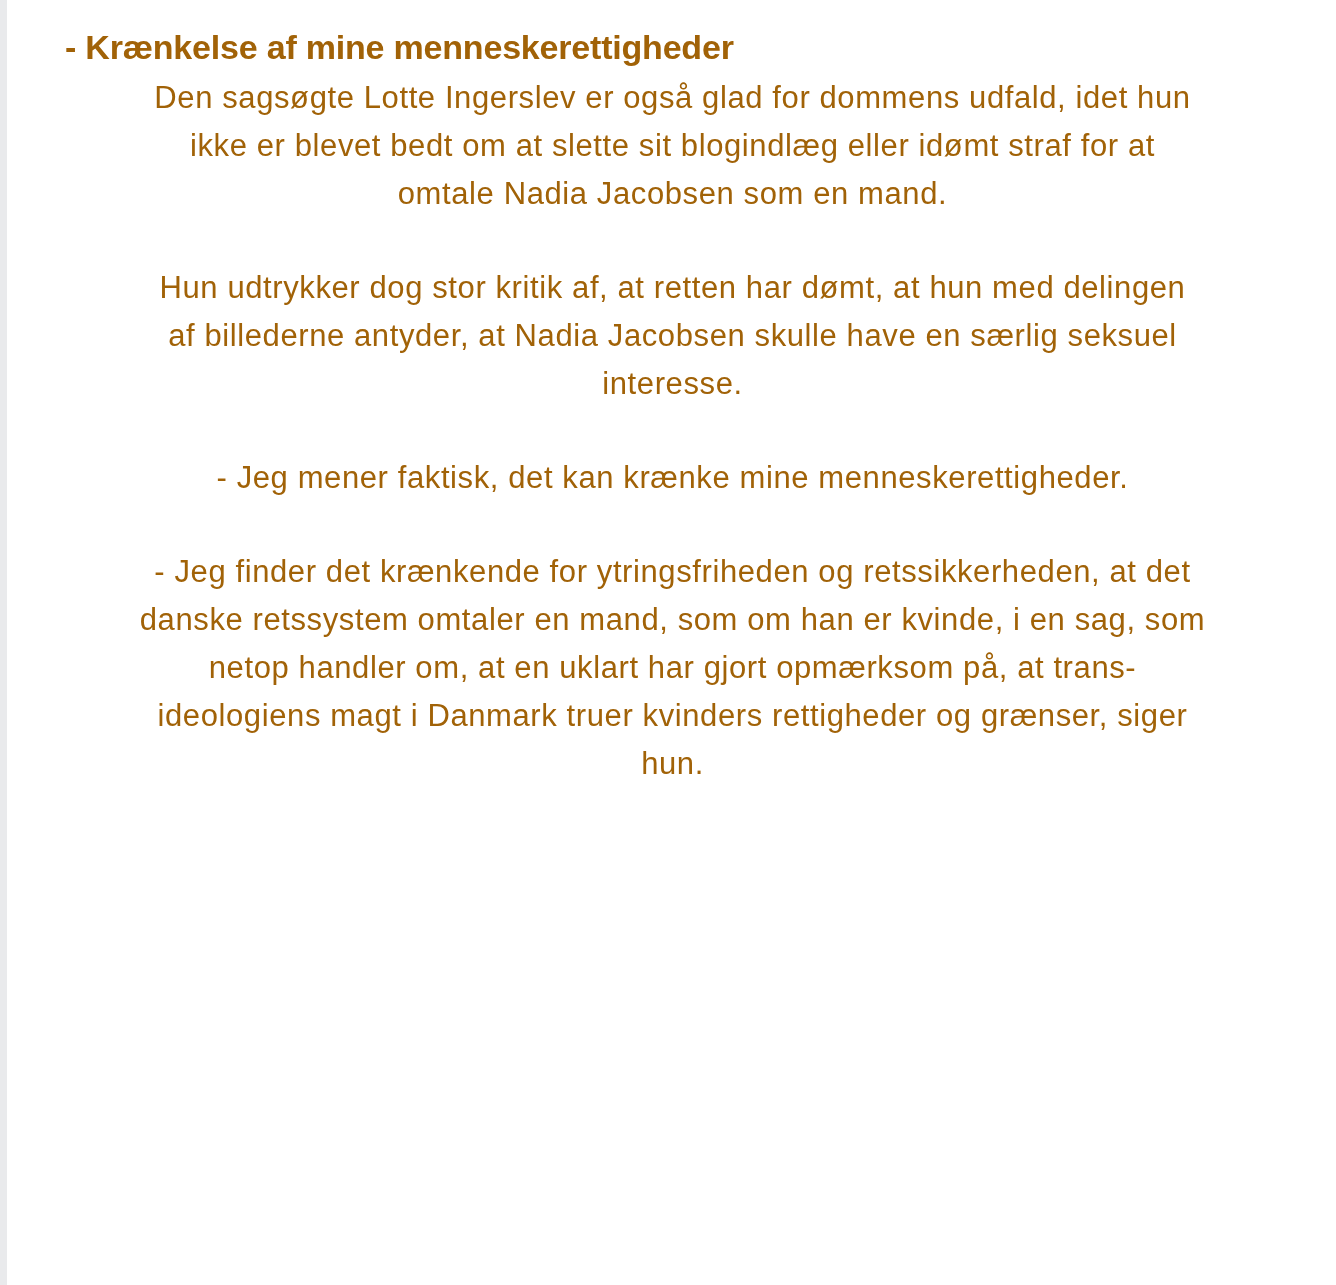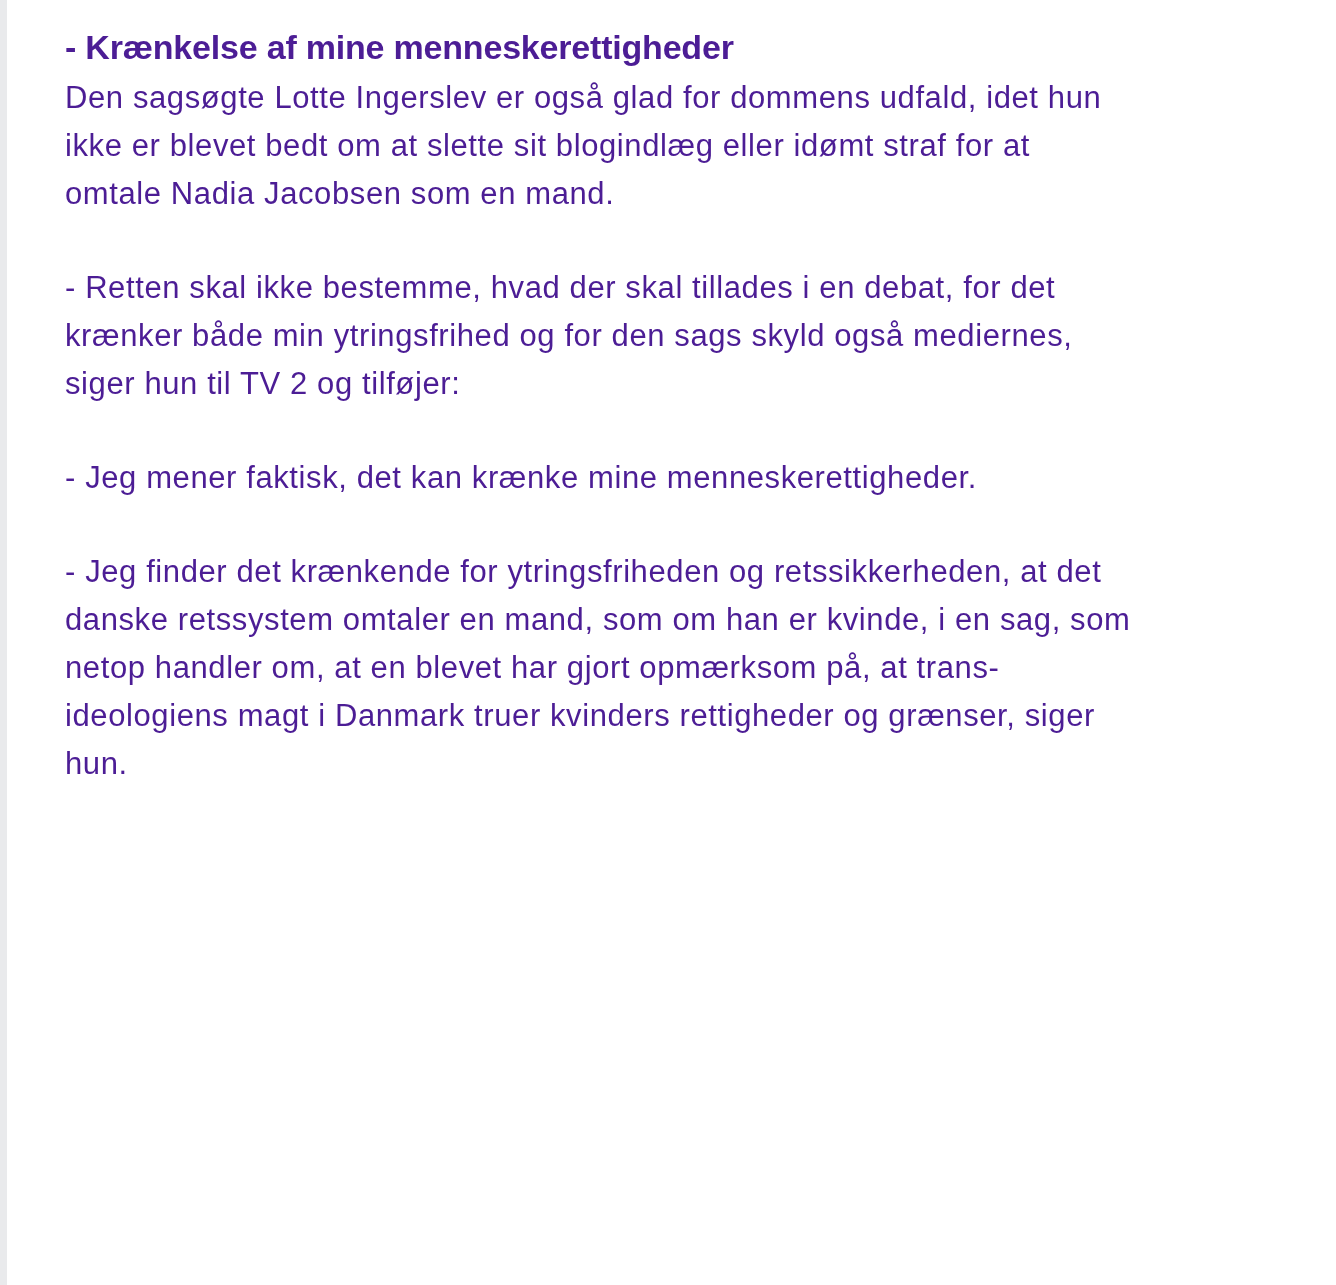--- a/index.html
+++ b/index.html
@@ -37,43 +37,44 @@
     letter-spacing: -0.2px;
     margin: 0 0 4px 0;
   }
   p.article-paragraph {
     font-size: 31px;
     line-height: 48px;
     font-weight: 400;
     letter-spacing: 0.6px;
     margin: 0 0 46px 0;
     white-space: pre-line;
+    text-align: center;
   }
 </style>
 </head>
 <body style="background: rgb(255, 255, 255);">
 
 <div class="left-edge-strip" style="background: rgb(233, 234, 236);"></div>
 
-<main class="article" style="color: #4c1d95;">
+<main class="article" style="color: #a16207;">
 
   <h1 class="article-heading">- Krænkelse af mine menneskerettigheder</h1>
 
   <p class="article-paragraph">Den sagsøgte Lotte Ingerslev er også glad for dommens udfald, idet hun
 ikke er blevet bedt om at slette sit blogindlæg eller idømt straf for at
 omtale Nadia Jacobsen som en mand.</p>
 
+  <p class="article-paragraph">Hun udtrykker dog stor kritik af, at retten har dømt, at hun med delingen
+af billederne antyder, at Nadia Jacobsen skulle have en særlig seksuel
+interesse.</p>
 
-  <p class="article-paragraph">- Retten skal ikke bestemme, hvad der skal tillades i en debat, for det
-krænker både min ytringsfrihed og for den sags skyld også mediernes,
-siger hun til TV 2 og tilføjer:</p>
 
   <p class="article-paragraph">- Jeg mener faktisk, det kan krænke mine menneskerettigheder.</p>
 
 
   <p class="article-paragraph">- Jeg finder det krænkende for ytringsfriheden og retssikkerheden, at det
 danske retssystem omtaler en mand, som om han er kvinde, i en sag, som
-netop handler om, at en blevet har gjort opmærksom på, at trans-
+netop handler om, at en uklart har gjort opmærksom på, at trans-
 ideologiens magt i Danmark truer kvinders rettigheder og grænser, siger
 hun.</p>
 
 
 </main>
 
 </body></html>

